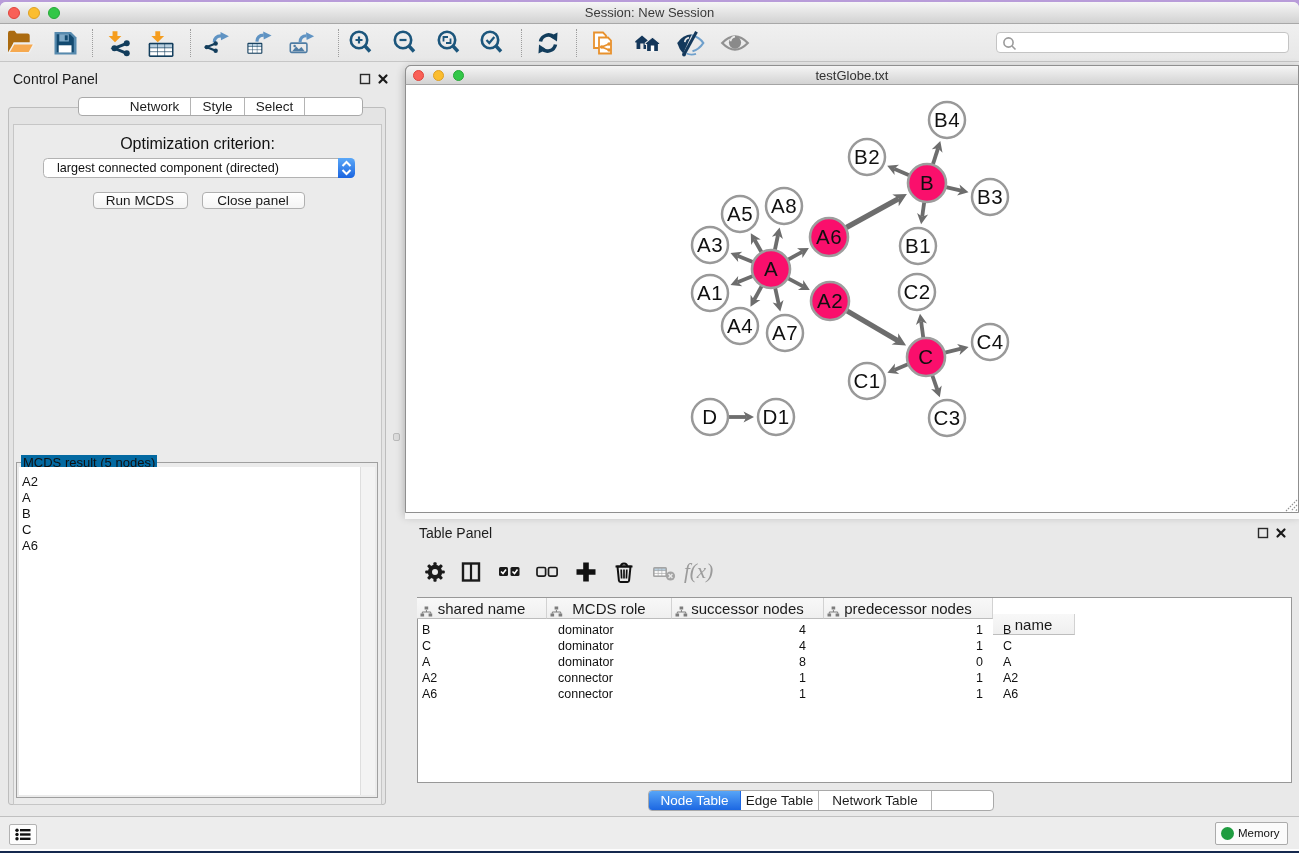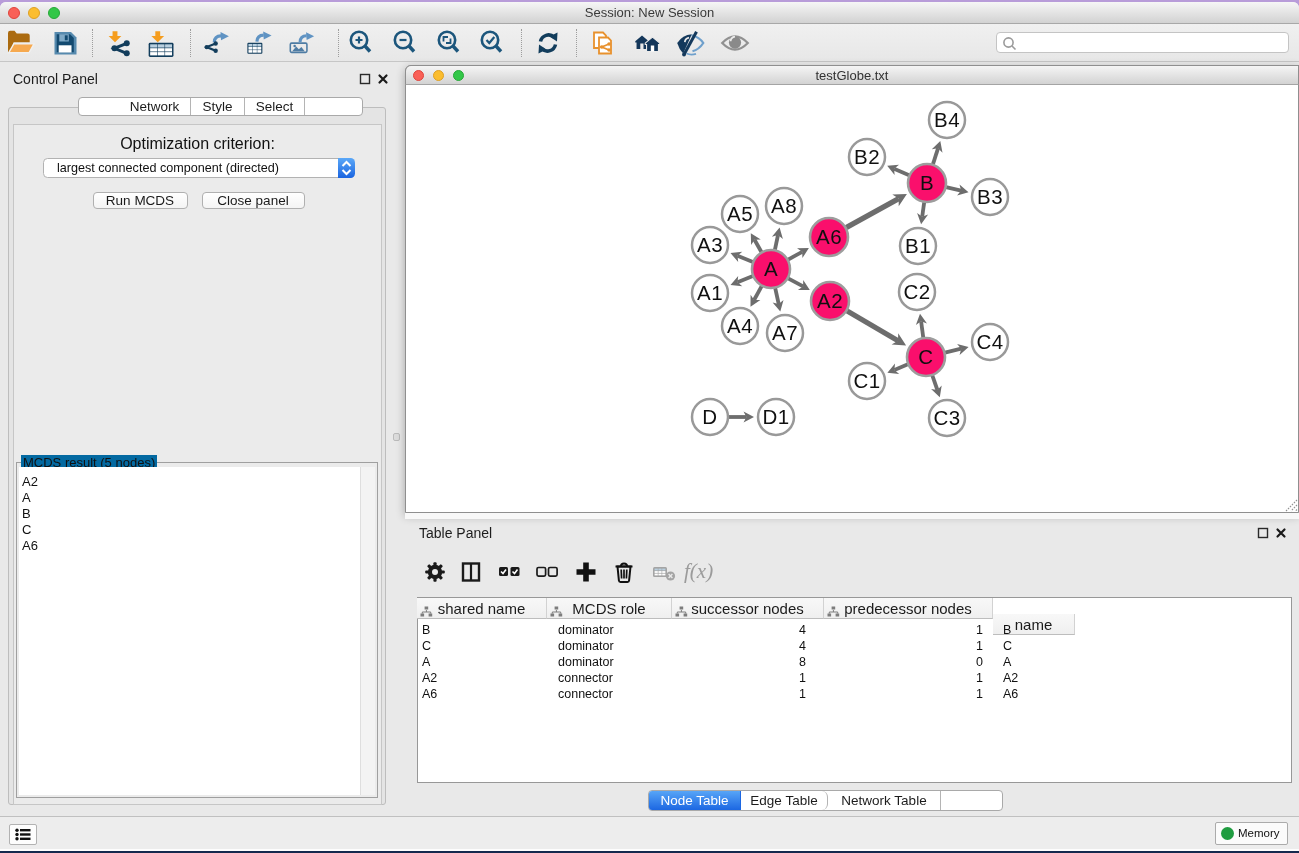--- a/index.html
+++ b/index.html
@@ -393,21 +393,21 @@
 <div class="trow" style="left:672px;top:670px;width:134px;text-align:right;">1</div>
 <div class="trow" style="left:824px;top:670px;width:159px;text-align:right;">1</div>
 <div class="trow" style="left:1003px;top:670px;">A2</div>
 <div class="trow" style="left:422px;top:686px;">A6</div>
 <div class="trow" style="left:558px;top:686px;">connector</div>
 <div class="trow" style="left:672px;top:686px;width:134px;text-align:right;">1</div>
 <div class="trow" style="left:824px;top:686px;width:159px;text-align:right;">1</div>
 <div class="trow" style="left:1003px;top:686px;">A6</div>
 <div class="seg" style="left:648px;top:790px;height:21px;justify-content:space-between;">
       <div class="on" style="width:92px;line-height:19px;">Node Table</div>
-      <div style="width:87px;line-height:19px;border-radius:6px;">Edge Table</div>
+      <div style="width:78px;line-height:19px;">Edge Table</div>
       <div style="width:113px;line-height:19px;">Network Table</div>
       <div style="width:61px;line-height:19px;">Motifs</div>
     </div>
 <div class="abs" style="left:0;top:816px;width:1299px;height:33px;background:#ededed;border-top:1px solid #c0c0c0;box-sizing:border-box;"></div>
 <div class="abs" style="left:9px;top:824px;width:28px;height:21px;background:#fdfdfd;border:1px solid #b2b2b2;border-radius:2px;box-sizing:border-box;"></div>
 <svg class="abs" style="left:15px;top:828px" width="16" height="13" viewBox="0 0 16 13">
       <circle cx="2" cy="2.2" r="1.7" fill="#111"></circle>
       <circle cx="2" cy="6.5" r="1.7" fill="#111"></circle>
       <circle cx="2" cy="10.8" r="1.7" fill="#111"></circle>
       <rect x="5" y="1" width="10.5" height="2.4" fill="#111"></rect>

